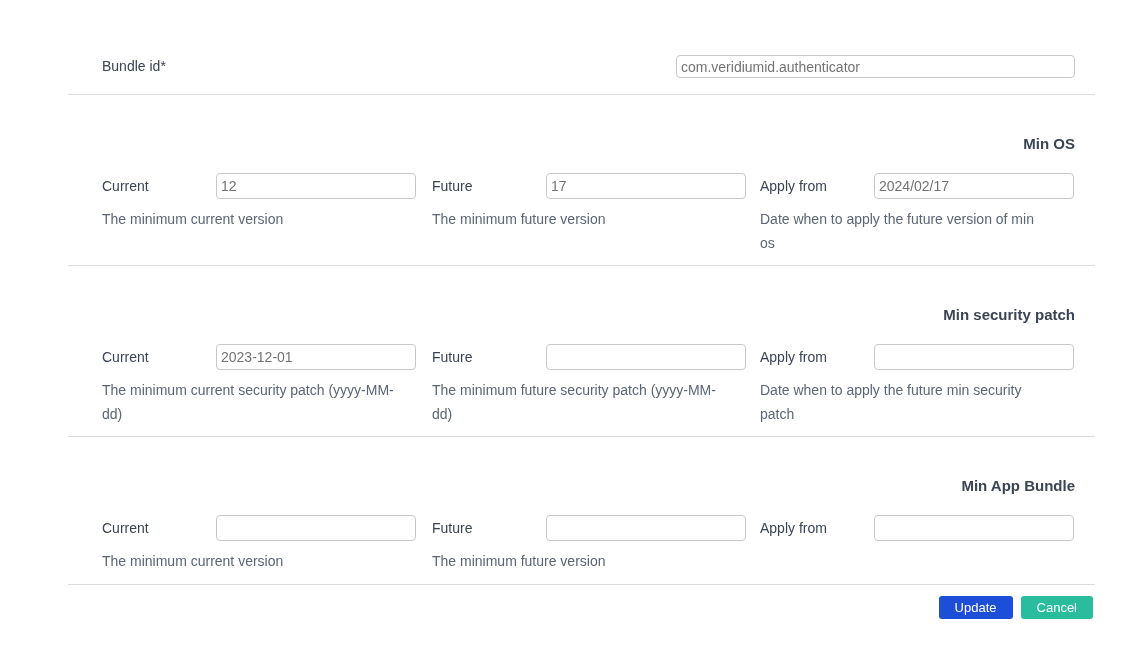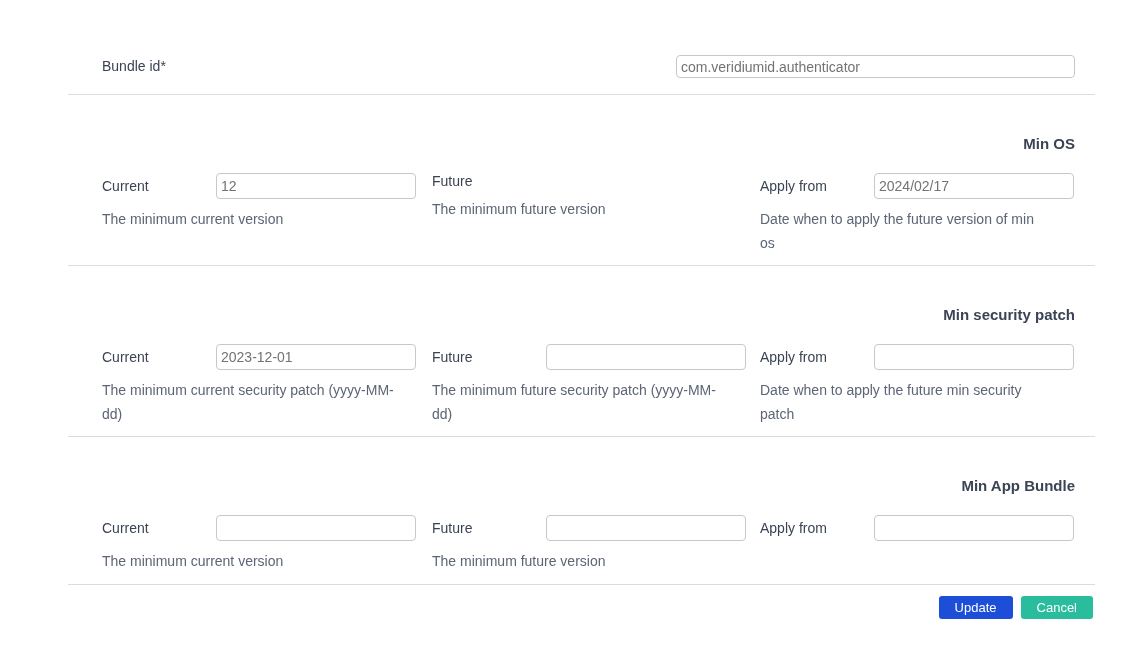--- a/index.html
+++ b/index.html
@@ -93,20 +93,21 @@
       <div class="field">
         <div class="field-top">
           <span class="field-label">Current</span>
           <input class="text-input" type="text" value="12" style="">
         </div>
         <div class="field-help">The minimum current version</div>
       </div>
       <div class="field">
         <div class="field-top">
           <span class="field-label">Future</span>
+          <input class="text-input" type="text" value="17" style="">
         </div>
         <div class="field-help">The minimum future version</div>
       </div>
       <div class="field">
         <div class="field-top">
           <span class="field-label">Apply from</span>
           <input class="text-input" type="text" value="2024/02/17" style="">
         </div>
         <div class="field-help">Date when to apply the future version of min os</div>
       </div>

